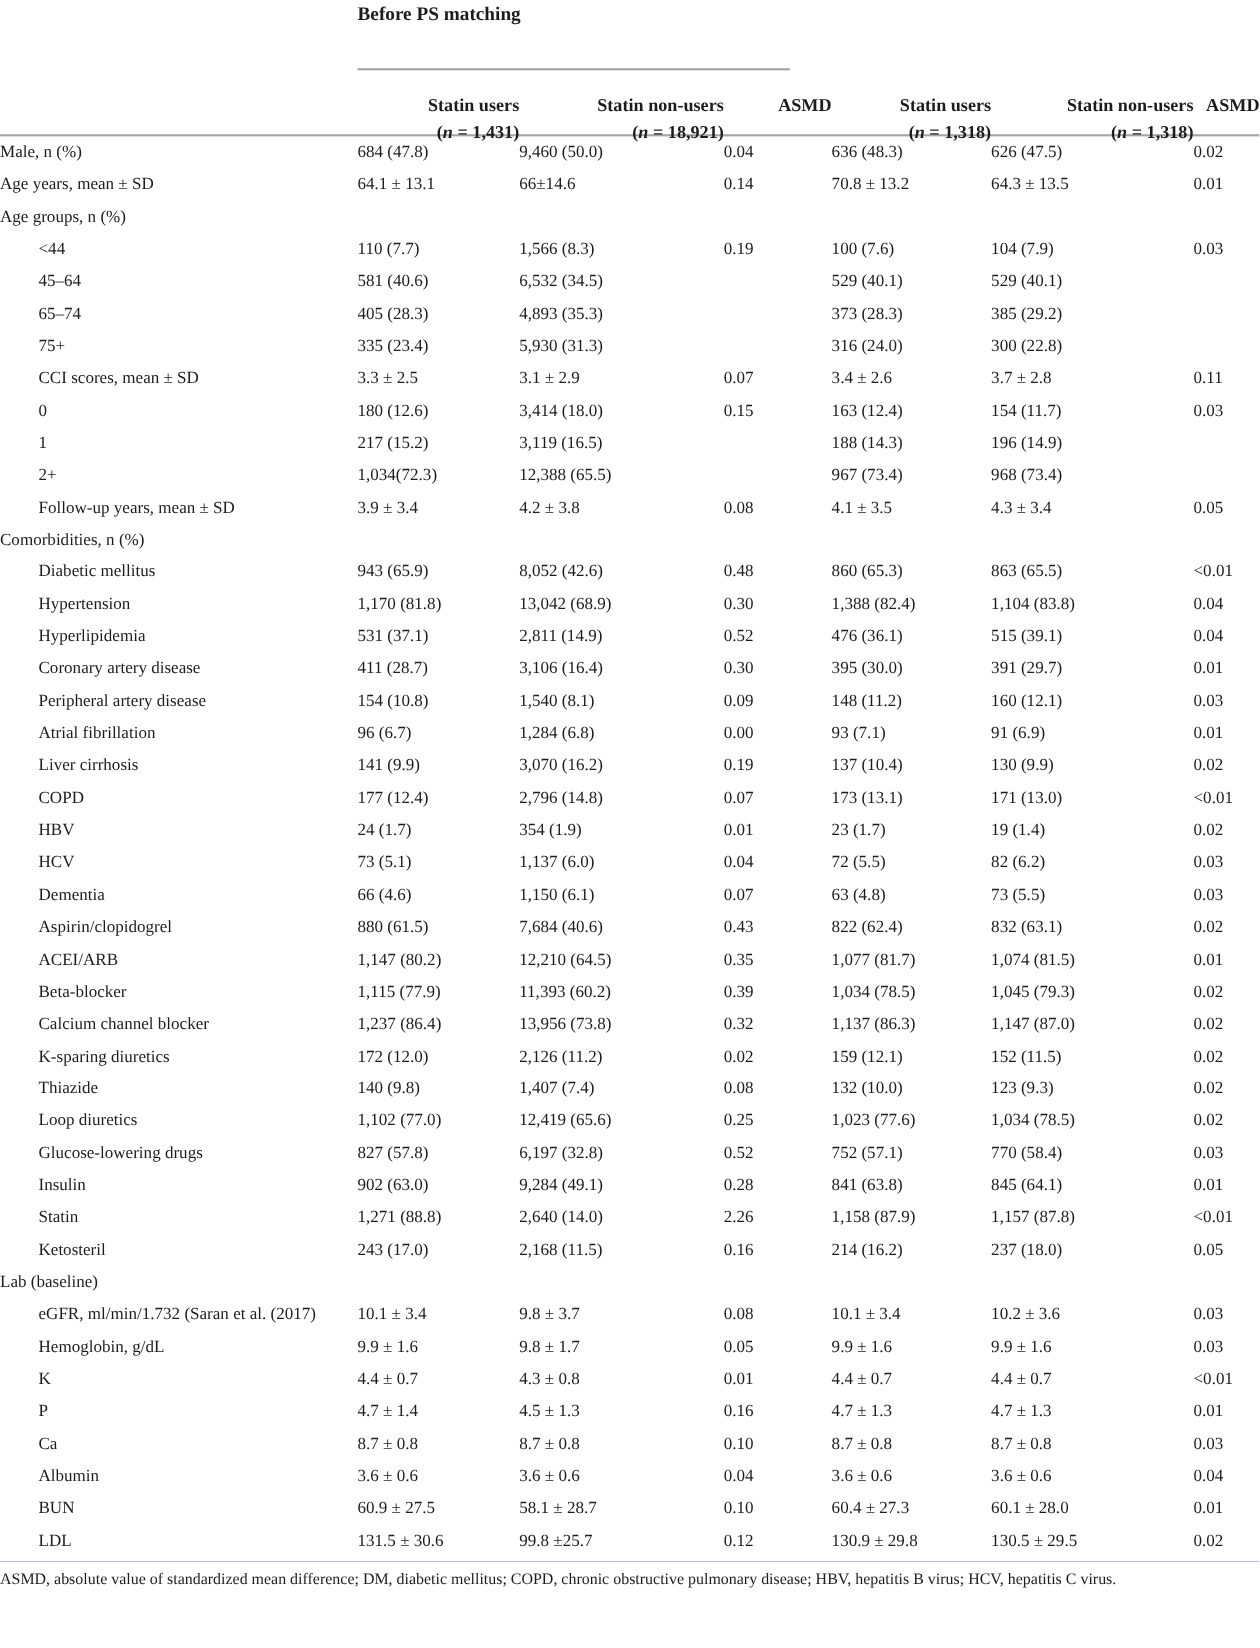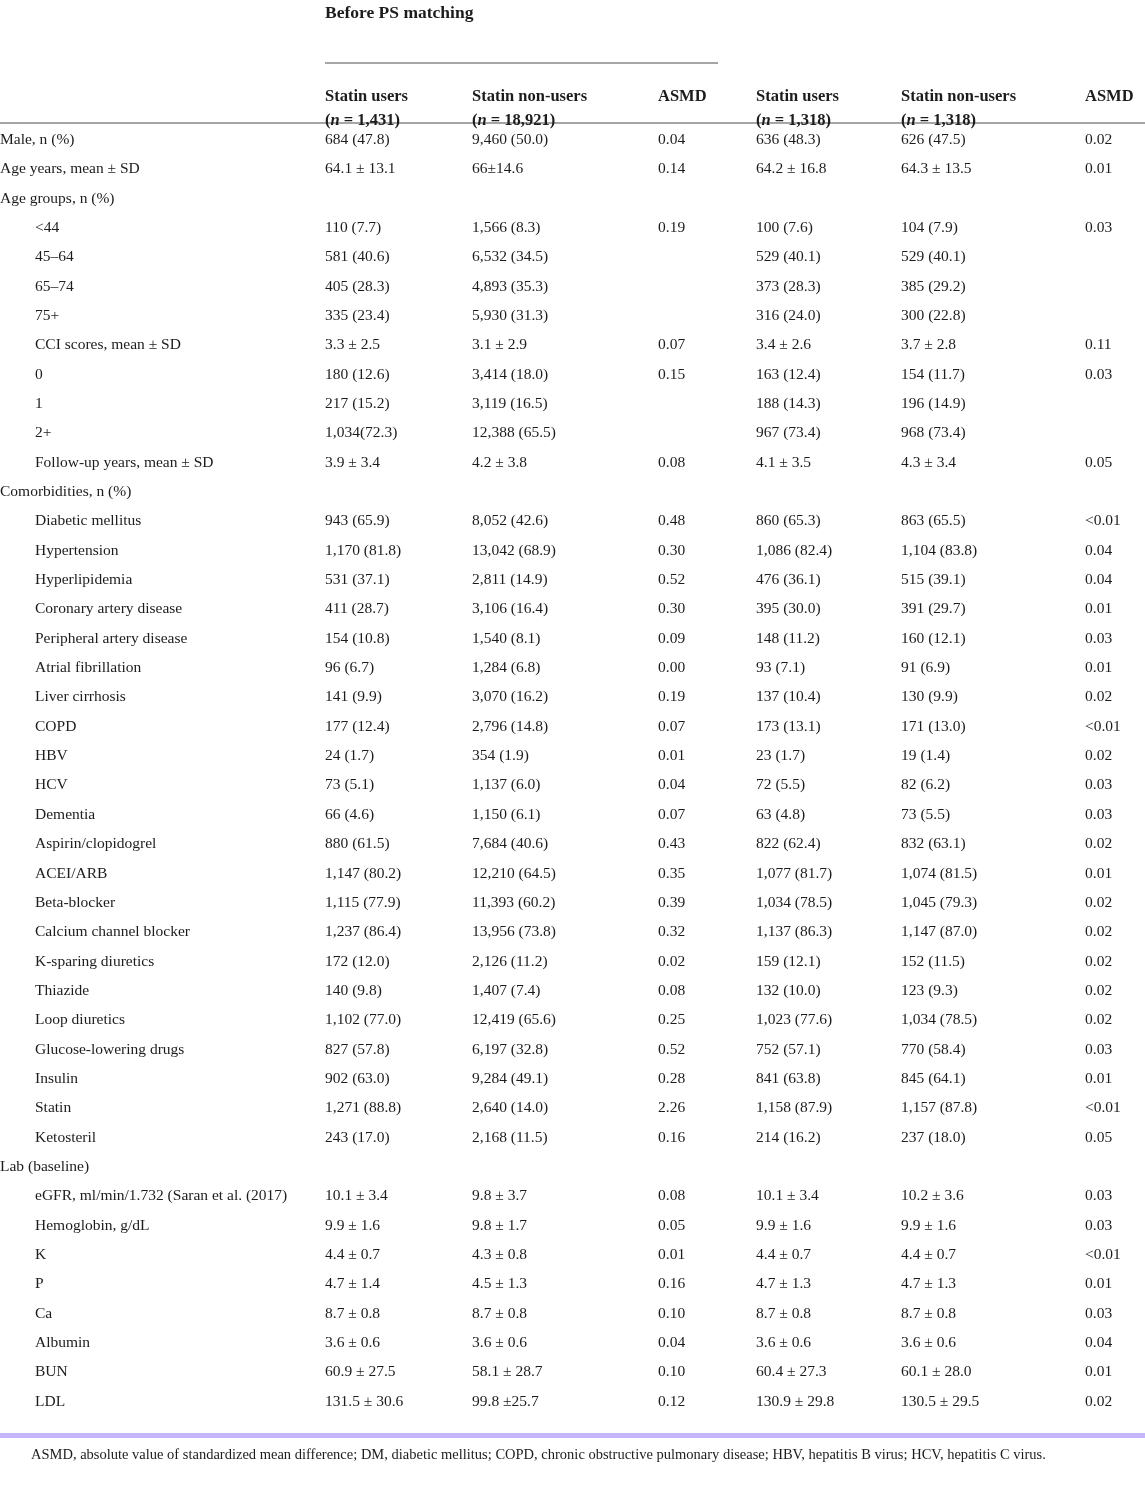--- a/index.html
+++ b/index.html
@@ -31,44 +31,44 @@
   
   .chead-row, .trow {
     display: grid;
     grid-template-columns: 325px 147px 186px 98px 145px 184px 60px;
   }
   .chead-row {
     height: 60px;
     padding-top: 20px;
     border-bottom: 2px solid #a6a6a6;
     align-items: start;
+    text-align: right;
   }
   .chead {
     font-weight: bold;
     font-size: 16.5px;
     line-height: 24px;
   }
   .chead i { font-style: italic; }
 
   
   .trow { height: 29.35px; align-items: center; }
   .cell {
     font-size: 15.5px;
     line-height: 1;
     white-space: nowrap;
     overflow: visible;
   }
   .trow .c0.indent { padding-left: 35px; }
 
   
   .footnote-wrap {
-    margin-top: 18px;
-    border-top: 5px solid #c4b5fd;
+    margin-top: 4px;
+    border-top: 1px solid #c4b5fd;
     padding-top: 8px;
-    padding-left: 31px;
   }
   .footnote {
     font-size: 14.5px;
     white-space: nowrap;
   }
 </style>
 </head>
 <body>
 
 <div class="page">
@@ -110,21 +110,21 @@
         <div class="cell c3">0.04</div>
         <div class="cell c4">636 (48.3)</div>
         <div class="cell c5">626 (47.5)</div>
         <div class="cell c6">0.02</div>
       </div>
       <div class="trow">
         <div class="cell c0">Age years, mean ± SD</div>
         <div class="cell c1">64.1 ± 13.1</div>
         <div class="cell c2">66±14.6</div>
         <div class="cell c3">0.14</div>
-        <div class="cell c4">64.2 ± 16.8</div>
+        <div class="cell c4">70.8 ± 13.2</div>
         <div class="cell c5">64.3 ± 13.5</div>
         <div class="cell c6">0.01</div>
       </div>
       <div class="trow">
         <div class="cell c0">Age groups, n (%)</div>
         <div class="cell c1"></div>
         <div class="cell c2"></div>
         <div class="cell c3"></div>
         <div class="cell c4"></div>
         <div class="cell c5"></div>
@@ -227,21 +227,21 @@
         <div class="cell c3">0.48</div>
         <div class="cell c4">860 (65.3)</div>
         <div class="cell c5">863 (65.5)</div>
         <div class="cell c6">&lt;0.01</div>
       </div>
       <div class="trow">
         <div class="cell c0 indent">Hypertension</div>
         <div class="cell c1">1,170 (81.8)</div>
         <div class="cell c2">13,042 (68.9)</div>
         <div class="cell c3">0.30</div>
-        <div class="cell c4">1,086 (82.4)</div>
+        <div class="cell c4">1,388 (82.4)</div>
         <div class="cell c5">1,104 (83.8)</div>
         <div class="cell c6">0.04</div>
       </div>
       <div class="trow">
         <div class="cell c0 indent">Hyperlipidemia</div>
         <div class="cell c1">531 (37.1)</div>
         <div class="cell c2">2,811 (14.9)</div>
         <div class="cell c3">0.52</div>
         <div class="cell c4">476 (36.1)</div>
         <div class="cell c5">515 (39.1)</div>

